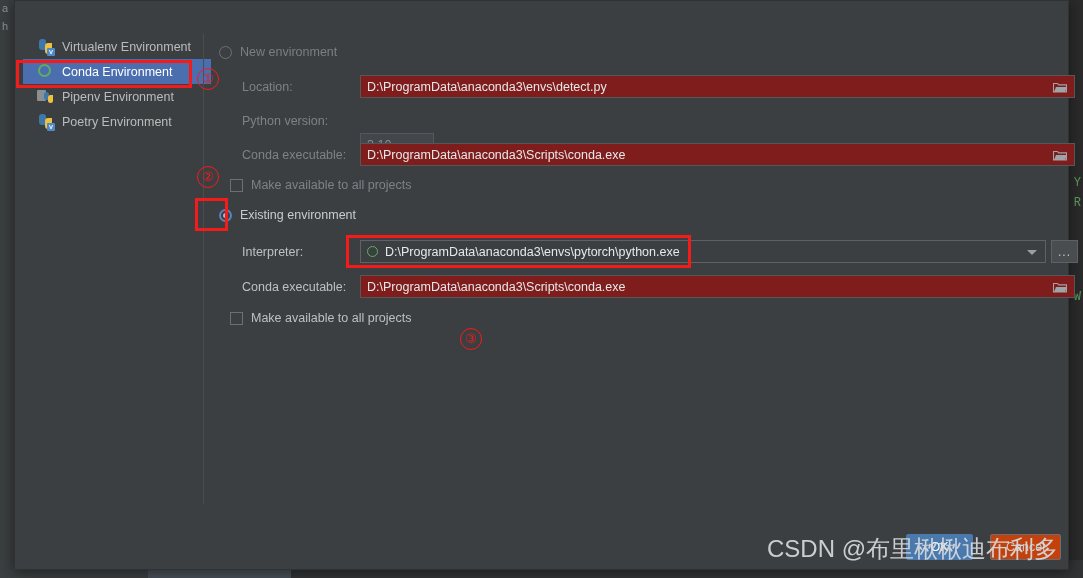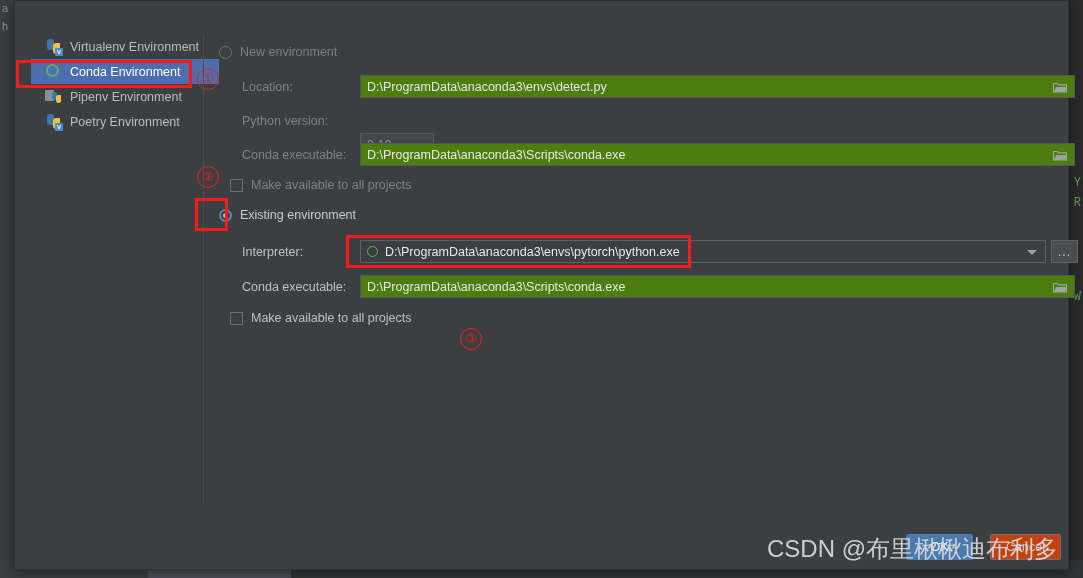--- a/index.html
+++ b/index.html
@@ -38,21 +38,21 @@
   #dialog-title{
     position:absolute;left:40px;top:6px;color:#cfd2d4;font-size:13.5px;
   }
   #close-btn{
     position:absolute;right:6px;top:0;width:40px;height:29px;
     display:flex;align-items:center;justify-content:center;cursor:default;
   }
   #close-btn svg{display:block;}
 
   
-  #env-list{position:absolute;left:16px;top:33px;width:188px;}
+  #env-list{position:absolute;left:8px;top:33px;width:188px;}
   .env-item{
     position:relative;height:25px;display:flex;align-items:center;
     padding-left:14px;color:#bbbbbb;font-size:12.5px;cursor:default;
   }
   .env-item.selected{background:#4b6eaf;color:#ffffff;}
   .env-icon{width:17px;height:17px;margin-right:8px;flex:none;position:relative;}
   .env-label{white-space:nowrap;}
 
   
   .py-ico{position:absolute;left:1px;top:1px;width:15px;height:15px;}
@@ -88,21 +88,21 @@
   .radio-label.bright{color:#c9ccce;}
 
   .field-label{position:absolute;font-size:12.5px;}
   .field-label.dim{color:#7d8286;}
   .field-label.bright{color:#bdc0c2;}
 
   .txtfield{
     position:absolute;height:23px;background:#3c3f41;border:1px solid #5e6264;box-sizing:border-box;
     display:flex;align-items:center;padding:0 6px;
   }
-  .txtfield.dimbg{background:#4d7c0f;border-color:#55585b;}
+  .txtfield.dimbg{background:#7f1d1d;border-color:#55585b;}
   .txtfield .val{font-size:12.5px;color:#e6e8ea;white-space:nowrap;overflow:hidden;}
   .folder-ico{position:absolute;right:7px;top:5px;width:14px;height:12px;}
 
   .combo{
     position:absolute;height:23px;background:#3c3f41;border:1px solid #5e6264;box-sizing:border-box;
     display:flex;align-items:center;padding:0 6px;
   }
   .combo.disabled{background:#43464a;border-color:#55585b;margin-top:24px;}
   .combo .val{font-size:12.5px;color:#e6e8ea;white-space:nowrap;}
   .combo .val.dim{color:#8b9094;}

